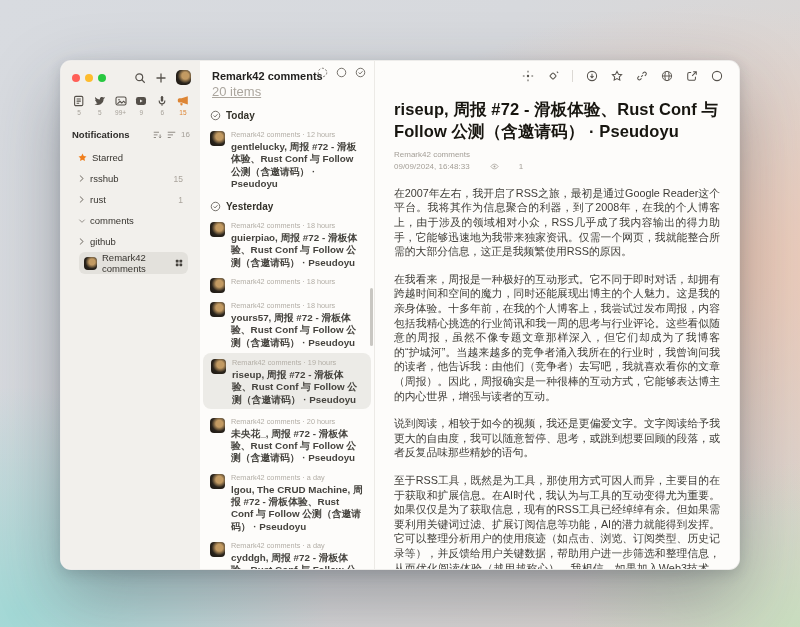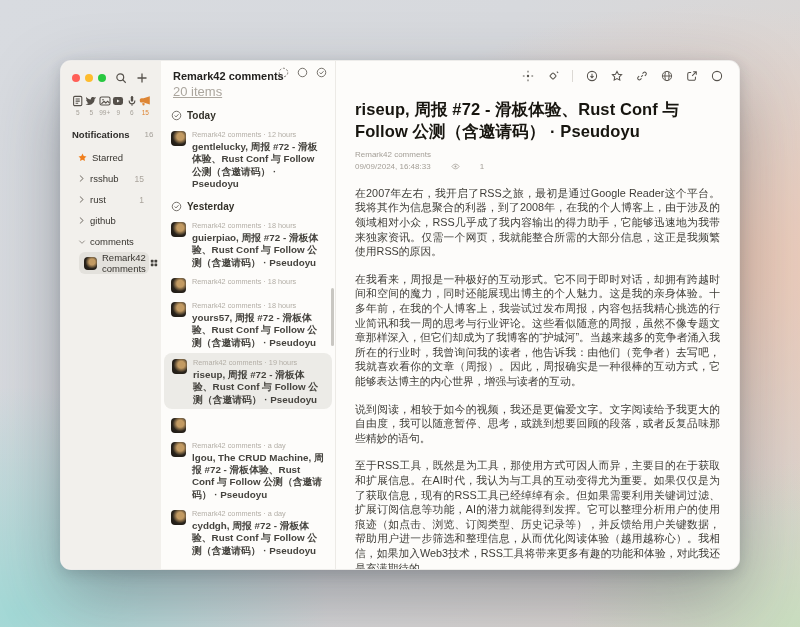--- a/index.html
+++ b/index.html
@@ -13,21 +13,21 @@
       linear-gradient(120deg,#d8dbe0 0%,#d7d9dd 45%,#ddd4cd 100%);
     position:relative;
   }
   .window {
     position:absolute; left:60px; top:60px; width:680px; height:510px;
     background:#fcfbf9; border-radius:11px; display:flex; overflow:hidden;
     box-shadow:0 30px 70px rgba(40,50,60,.35), 0 4px 14px rgba(40,50,60,.18);
     border:1px solid rgba(0,0,0,.06);
   }
   
-  .sidebar { width:100px; flex:none; background:#f2f0ec; display:flex; flex-direction:column; }
+  .sidebar { width:139px; flex:none; background:#f2f0ec; display:flex; flex-direction:column; }
   .sb-top { display:flex; align-items:center; padding:9px 9px 0 11px; }
   .lights { display:flex; gap:5px; margin-right:auto; }
   .light { width:8px; height:8px; border-radius:50%; }
   .light.r { background:#ff5f57; } .light.y { background:#febc2e; } .light.g { background:#28c840; }
   .sb-top svg { color:#56524c; }
   .sb-top .tool { margin-left:9px; display:flex; align-items:center; }
   .avatar-sm { width:15px; height:15px; border-radius:5px; margin-left:9px;
     background:radial-gradient(circle at 62% 38%, #c29a62 0 26%, #2a241c 58%, #15110c 100%); }
   .tabs { display:flex; justify-content:space-between; padding:10px 9px 0 10px; }
   .tab { display:flex; flex-direction:column; align-items:center; gap:2px; width:16px; }
@@ -192,33 +192,33 @@
         <span class="chev">
             <svg width="7" height="9" viewBox="0 0 8 12" fill="none" stroke="currentColor" stroke-width="1.4">
               <polyline points="2,2 6,6 2,10"></polyline>
             </svg>
           </span>
         <span>rust</span>
         <span class="cnt">1</span>
       </div>
       <div class="frow">
         <span class="chev">
+            <svg width="8" height="8" viewBox="0 0 12 8" fill="none" stroke="currentColor" stroke-width="1.4">
+              <polyline points="2,2 6,6 10,2"></polyline>
+            </svg>
+          </span>
+        <span>comments</span>
+      </div>
+      <div class="frow">
+        <span class="chev">
             <svg width="7" height="9" viewBox="0 0 8 12" fill="none" stroke="currentColor" stroke-width="1.4">
               <polyline points="2,2 6,6 2,10"></polyline>
             </svg>
           </span>
         <span>github</span>
-      </div>
-      <div class="frow">
-        <span class="chev">
-            <svg width="8" height="8" viewBox="0 0 12 8" fill="none" stroke="currentColor" stroke-width="1.4">
-              <polyline points="2,2 6,6 10,2"></polyline>
-            </svg>
-          </span>
-        <span>comments</span>
       </div>
       <div class="frow sub selected">
         <span class="av13"></span>
         <span>Remark42 comments</span>
         <span class="badge-grid">
           <svg width="8" height="8" viewBox="0 0 10 10" fill="currentColor">
               <rect x="1" y="1" width="3.4" height="3.4" rx="0.8"></rect>
               <rect x="5.6" y="1" width="3.4" height="3.4" rx="0.8"></rect>
               <rect x="1" y="5.6" width="3.4" height="3.4" rx="0.8"></rect>
               <rect x="5.6" y="5.6" width="3.4" height="3.4" rx="0.8"></rect>
@@ -292,20 +292,24 @@
     </div>
     <div class="item selected">
       <span class="av15"></span>
       <div>
           <div class="meta">Remark42 comments · 19 hours</div>
       <div class="ttl">riseup, 周报 #72 - 滑板体验、Rust Conf 与 Follow 公测（含邀请码） · Pseudoyu</div>
         </div>
     </div>
     <div class="item">
       <span class="av15"></span>
+      <div>
+          <div class="meta">Remark42 comments · 20 hours</div>
+      <div class="ttl">未央花_, 周报 #72 - 滑板体验、Rust Conf 与 Follow 公测（含邀请码） · Pseudoyu</div>
+        </div>
     </div>
     <div class="item">
       <span class="av15"></span>
       <div>
           <div class="meta">Remark42 comments · a day</div>
       <div class="ttl">lgou, The CRUD Machine, 周报 #72 - 滑板体验、Rust Conf 与 Follow 公测（含邀请码） · Pseudoyu</div>
         </div>
     </div>
     <div class="item">
       <span class="av15"></span>

